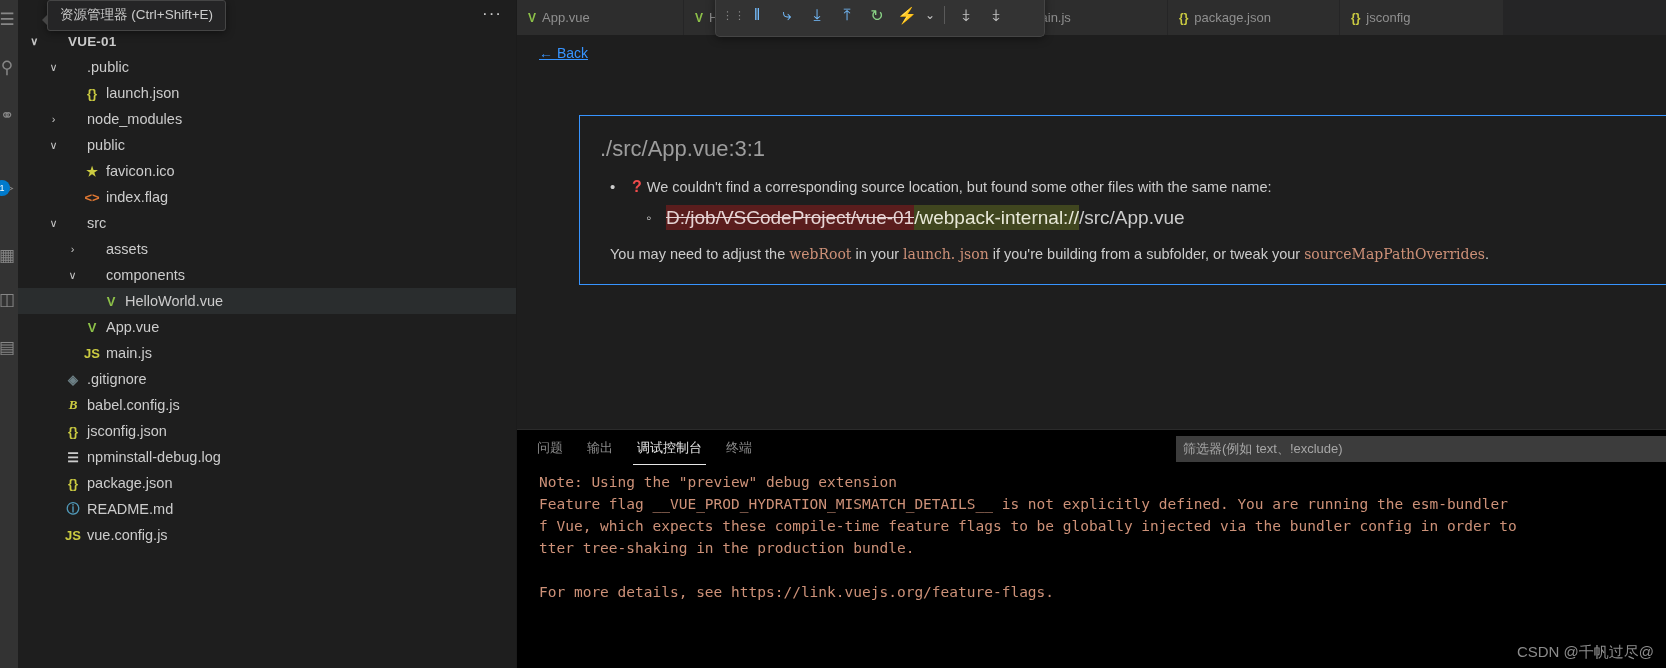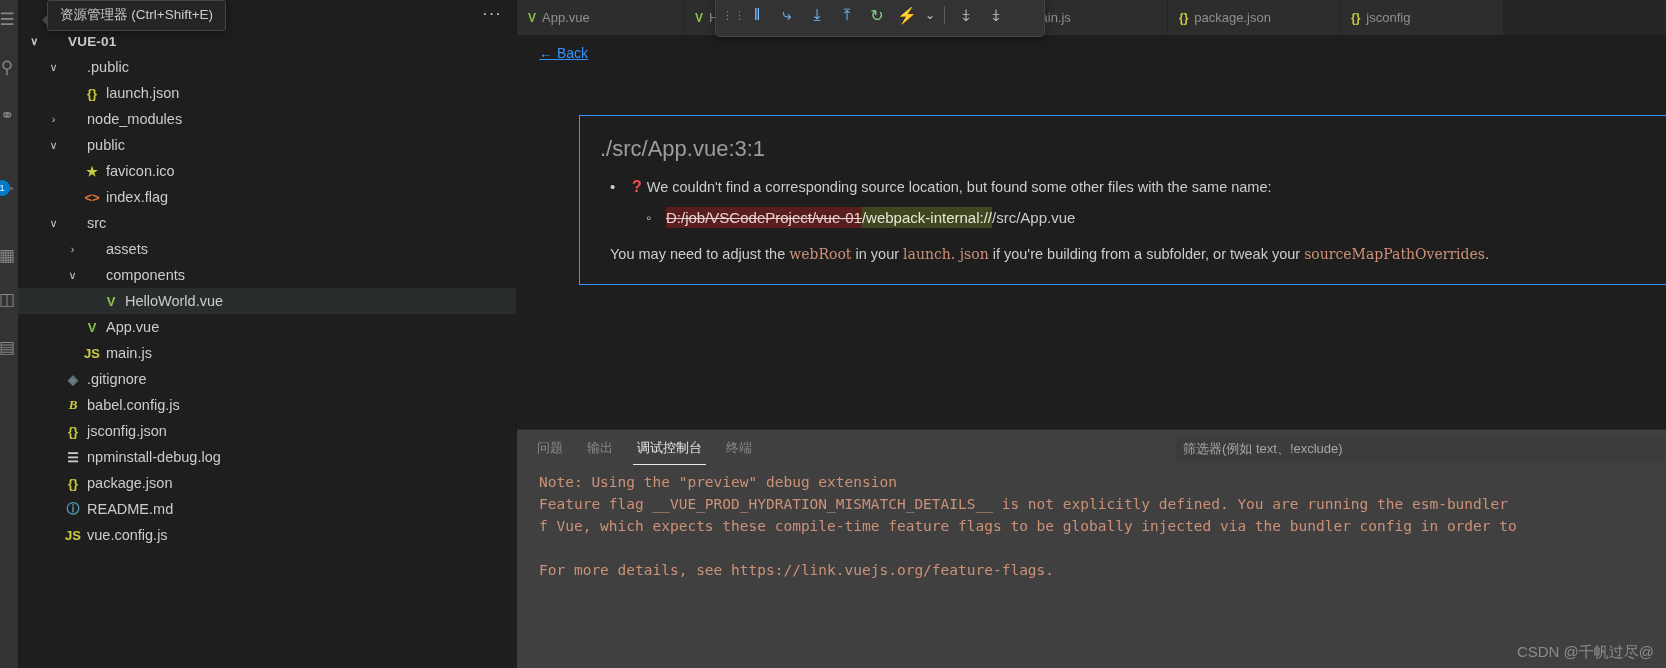--- a/index.html
+++ b/index.html
@@ -128,30 +128,30 @@
     font-size:11px;line-height:15px;text-align:center;vertical-align:-2px;margin-right:6px;
     border-radius:2px;
   }
   .qmark{color:#f14c4c;font-weight:bold;margin-right:5px;font-size:16px;}
   .path-mono{
     display:block;margin-top:2px;margin-left:2px;
     font-family:"DejaVu Serif","Liberation Serif",serif;
     color:#ce9178;font-size:14px;letter-spacing:.1px;
   }
   .path-mono .plain{color:#cccccc;font-family:"Liberation Sans",sans-serif;font-size:14.5px;}
-  .sub-li{position:relative;padding-left:34px;margin-top:6px;font-size:15px;line-height:24px;}
+  .sub-li{position:relative;padding-left:34px;margin-top:6px;font-size:19px;line-height:24px;}
   .sub-li:before{content:"\25E6";position:absolute;left:14px;top:0;color:#cccccc;font-size:15px;}
   .diff-del{background:#5a1d1d;color:#e6d4d4;text-decoration:line-through;padding:2px 0;}
   .diff-ins{background:#40461f;color:#e8e8d8;padding:2px 0;}
   .tail{color:#cccccc;}
   .bp-note{margin:12px 0 0 10px;font-size:14.5px;color:#cccccc;line-height:24px;}
   .code-inline{font-family:"DejaVu Serif","Liberation Serif",serif;color:#ce9178;font-size:14px;}
 
   
-  .panel{flex:0 0 238px;height:238px;background:#404040;border-top:1px solid #2b2b2b;display:flex;flex-direction:column;position:relative;}
+  .panel{flex:0 0 238px;height:238px;background:#000000;border-top:1px solid #2b2b2b;display:flex;flex-direction:column;position:relative;}
   .panel-head{height:35px;display:flex;align-items:center;position:relative;flex:0 0 35px;}
   .ptab{
     padding:0 12px;height:35px;display:flex;align-items:center;font-size:13px;
     color:#8a8a8a;cursor:pointer;position:relative;
   }
   .ptab.active{color:#e7e7e7;}
   .ptab.active:after{
     content:"";position:absolute;left:8px;right:8px;bottom:0;height:1px;background:#e7e7e7;
   }
   .filterbox{
@@ -372,20 +372,21 @@
             <div class="ptab">终端</div>
           </div>
         <div class="filterbox">
           <span class="filter-ph">筛选器(例如 text、!exclude)</span>
         </div>
       </div>
       <div class="console" id="console">
           <div class="cline">Note: Using the "preview" debug extension</div>
           <div class="cline">Feature flag __VUE_PROD_HYDRATION_MISMATCH_DETAILS__ is not explicitly defined. You are running the esm-bundler</div>
           <div class="cline">f Vue, which expects these compile-time feature flags to be globally injected via the bundler config in order to</div>
+          <div class="cline">tter tree-shaking in the production bundle.</div>
           <div class="cline">&nbsp;</div>
           <div class="cline">For more details, see https://link.vuejs.org/feature-flags.</div>
         </div>
     </div>
 
   </div>
 
   <div class="watermark">CSDN @千帆过尽@</div>
 </div>
 

